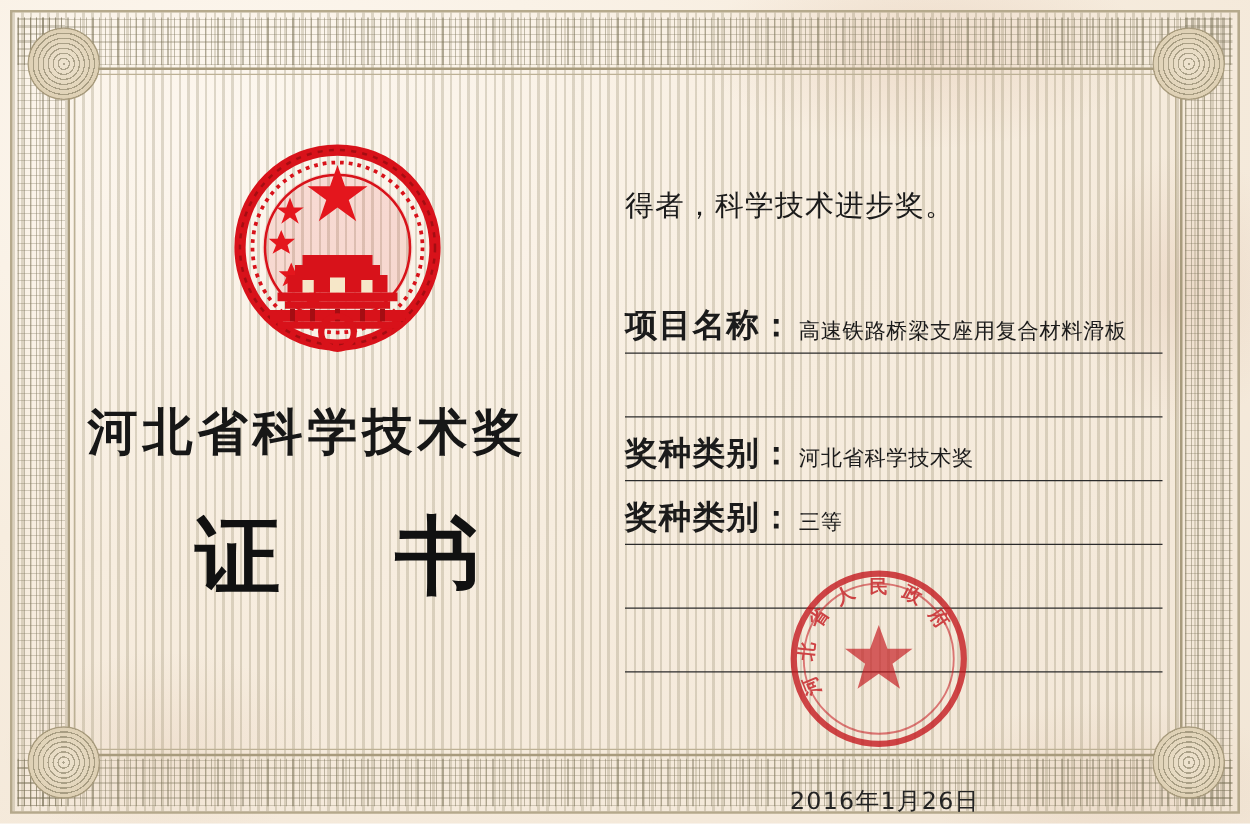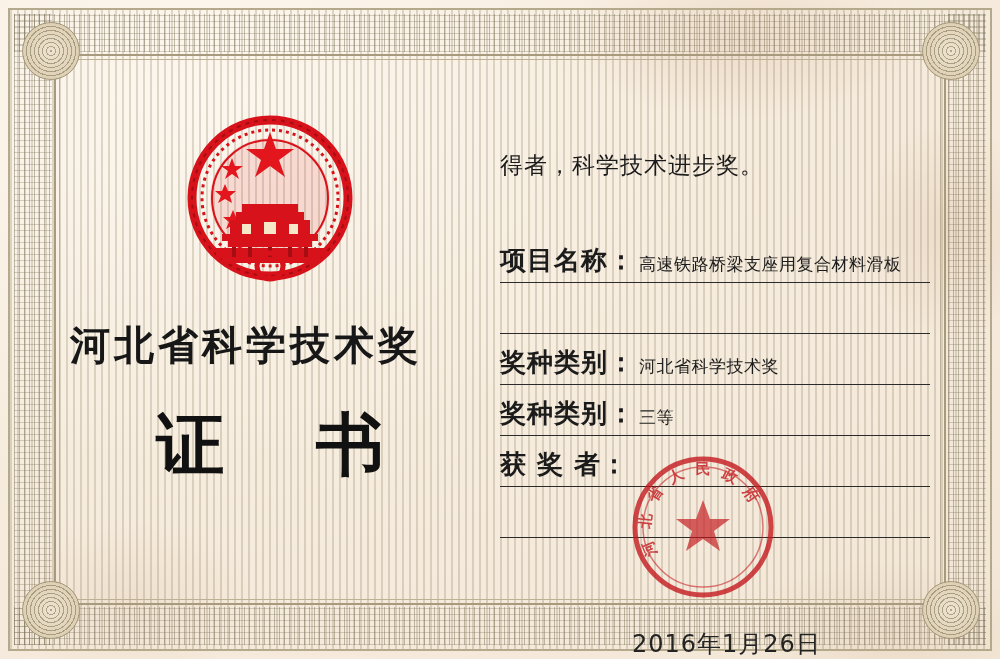--- a/index.html
+++ b/index.html
@@ -183,21 +183,21 @@
     padding-bottom: 4px;
     white-space: nowrap;
   }
   .field-row.blank { height: 48px; }
 
   
   .issue-date {
     position: absolute;
     top: 396px;
     left: 132px;
-    font-size: 24px;
+    font-size: 19px;
     letter-spacing: 1px;
     color: #232323;
     white-space: nowrap;
   }
 
   
   .seal {
     position: absolute;
     left: 628px; top: 452px;
     width: 150px; height: 150px;
@@ -305,21 +305,20 @@
         <span class="field-label">奖种类别：</span>
         <span class="field-value">河北省科学技术奖</span>
       </div>
 
       <div class="field-row">
         <span class="field-label">奖种类别：</span>
         <span class="field-value">三等</span>
       </div>
 
       <div class="field-row">
-        <span class="field-label">获 奖 者：</span>
       </div>
 
       <div class="field-row blank">
         <span class="field-label"></span>
         <span class="field-value"></span>
       </div>
 
       <div class="issue-date">2016年1月26日</div>
 
     </div>

